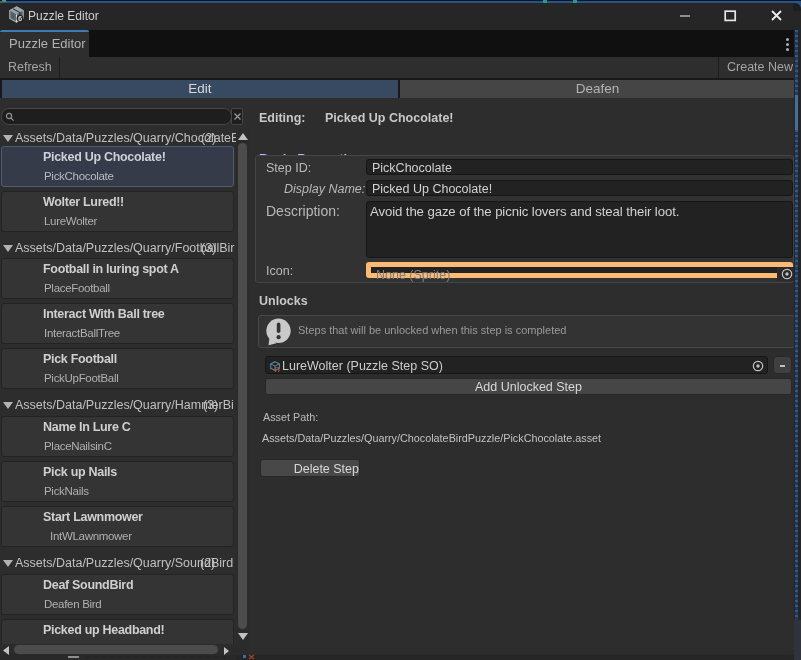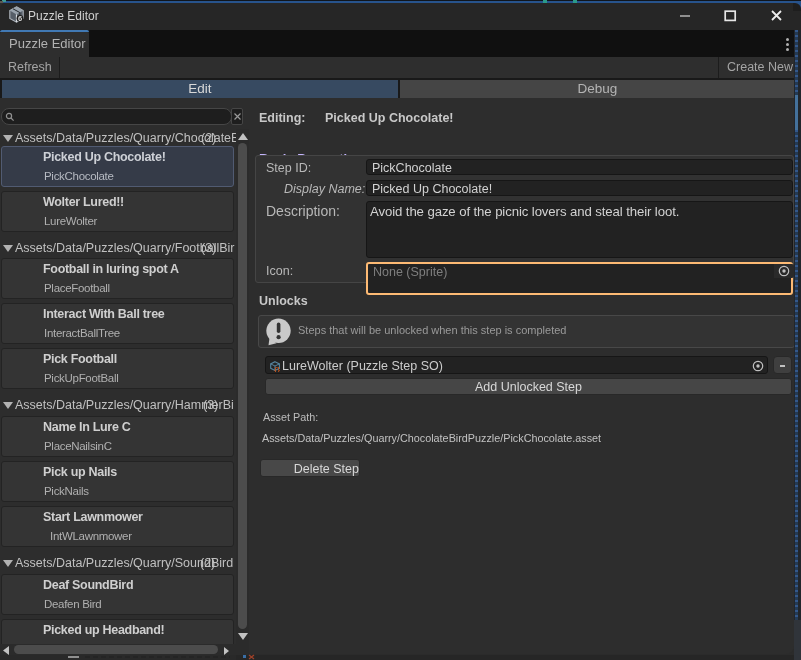--- a/index.html
+++ b/index.html
@@ -55,21 +55,21 @@
 <div class="abs" style="left:59px;top:57px;width:1px;height:21px;background:#1c1c1c;"></div>
 <div class="abs" style="left:718px;top:57px;width:1px;height:21px;background:#1c1c1c;"></div>
 <div class="abs" style="left:727px;top:60px;font-size:12.5px;color:#a4a4a4;">Create New</div>
 
 <div class="abs" style="left:0;top:78px;width:801px;height:2px;background:#191919;"></div>
 
 <div class="abs" style="left:0;top:80px;width:801px;height:18px;background:#191919;"></div>
 <div class="abs" style="left:2px;top:80px;width:396px;height:18px;background:#374a61;"></div>
 <div class="abs" style="left:400px;top:80px;width:395px;height:18px;background:#454545;"></div>
 <div class="abs" style="left:2px;top:81px;width:396px;height:15px;font-size:13.5px;color:#d8d8d8;text-align:center;">Edit</div>
-<div class="abs" style="left:400px;top:81px;width:395px;height:15px;font-size:13.5px;color:#b4b4b4;text-align:center;">Debug</div>
+<div class="abs" style="left:400px;top:81px;width:395px;height:15px;font-size:13.5px;color:#b4b4b4;text-align:center;">Deafen</div>
 <div class="abs" style="left:0;top:98px;width:801px;height:3px;background:#2d2d2d;"></div>
 
 <div class="abs" style="left:1px;top:108px;width:229px;height:15px;background:#1e1e1e;border:1px solid #464646;border-radius:8px;"></div>
 <svg class="abs" style="left:5px;top:112px;" width="10" height="10" viewBox="0 0 10 10">
   <circle cx="4" cy="4" r="2.6" fill="none" stroke="#909090" stroke-width="1.2"></circle>
   <path d="M6 6 L8.6 8.6" stroke="#909090" stroke-width="1.2"></path>
 </svg>
 <div class="abs" style="left:231px;top:108px;width:12px;height:17px;background:#1e1e1e;border:1px solid #464646;border-radius:2px;box-sizing:border-box;"></div>
 <svg class="abs" style="left:233px;top:112px;" width="9" height="9" viewBox="0 0 9 9">
   <path d="M1.5 1.5 L7.5 7.5 M7.5 1.5 L1.5 7.5" stroke="#9a9a9a" stroke-width="1.2"></path>
@@ -196,21 +196,21 @@
 <div class="abs" style="left:366px;top:180px;width:427px;height:16px;background:#222222;border:1px solid #161616;border-radius:3px;box-sizing:border-box;">
   <div class="abs" style="left:5px;top:1px;font-size:12.5px;color:#d2d2d2;">Picked Up Chocolate!</div>
 </div>
 
 <div class="abs" style="left:266px;top:203px;font-size:14px;color:#b8b8b8;">Description:</div>
 <div class="abs" style="left:366px;top:201px;width:427px;height:57px;background:#222222;border:1px solid #161616;border-radius:3px;box-sizing:border-box;">
   <div class="abs" style="left:3px;top:2px;font-size:13.2px;letter-spacing:-0.1px;color:#d2d2d2;">Avoid the gaze of the picnic lovers and steal their loot.</div>
 </div>
 
 <div class="abs" style="left:266px;top:264px;font-size:12.5px;color:#b8b8b8;">Icon:</div>
-<div class="abs" style="left:366px;top:262px;width:427px;height:33px;background:#222222;border:2px solid #fdba74;border-radius:3px;box-sizing:border-box;padding-left:8px;">
+<div class="abs" style="left:366px;top:262px;width:427px;height:16px;background:#222222;border:5px solid #fdba74;border-radius:3px;box-sizing:border-box;padding-left:8px;">
   <div class="abs" style="left:5px;top:1px;font-size:12.5px;color:#7e7e7e;">None (Sprite)</div>
   <div class="abs" style="left:406px;top:0;width:20px;height:14px;background:#2a2a2a;border-radius:0 2px 2px 0;"></div>
   <svg class="abs" style="left:410px;top:1px;" width="12" height="12" viewBox="0 0 12 12">
     <circle cx="6" cy="6" r="4.7" fill="none" stroke="#c0c0c0" stroke-width="1.2"></circle>
     <circle cx="6" cy="6" r="1.7" fill="#c0c0c0"></circle>
   </svg>
 </div>
 
 <div class="abs" style="left:259px;top:294px;font-size:12.5px;font-weight:700;color:#c8c8c8;">Unlocks</div>
 

